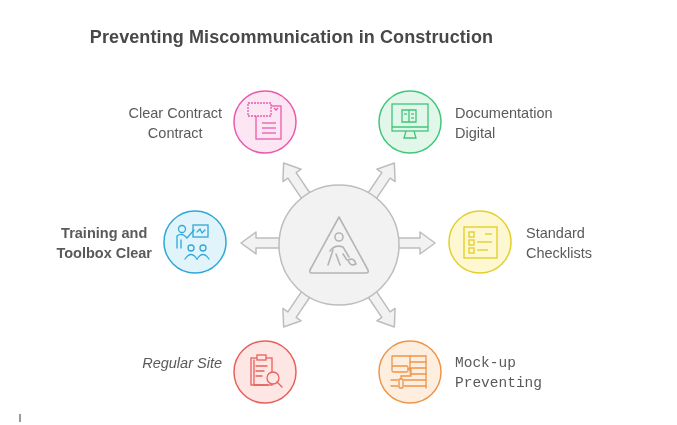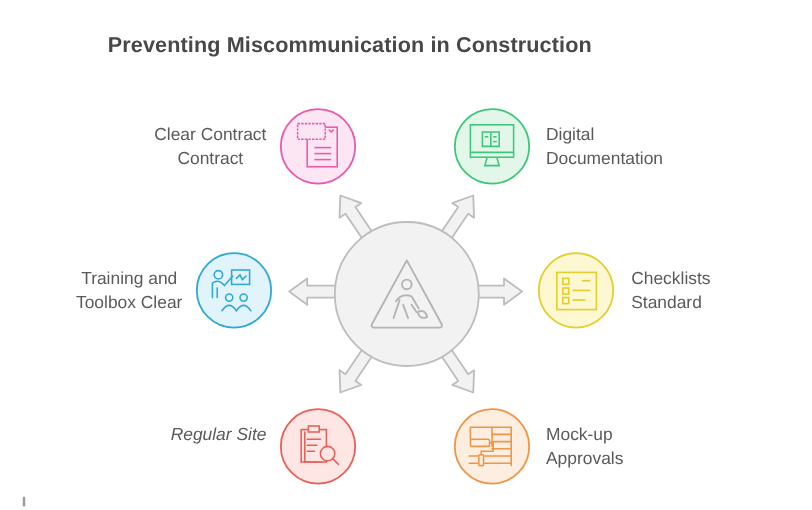--- a/index.html
+++ b/index.html
@@ -139,32 +139,32 @@
       <rect x="399" y="379" width="4" height="9" rx="1"></rect>
     </g>
   </g>
 </svg>
 
 <div class="label right" style="right:455px; top:103px;">
   <div>Clear Contract</div>
   <div>Contract</div>
 </div>
 <div class="label left" style="left:455px; top:103px;">
+  <div>Documentation</div>
   <div>Digital</div>
-  <div>Documentation</div>
 </div>
-<div class="label right" style="right:525px; top:223px;">
+<div class="label right" style="right:525px; top:223px;font-weight:bold;">
   <div>Training and</div>
   <div>Toolbox Clear</div>
 </div>
 <div class="label left" style="left:526px; top:223px;">
+  <div>Standard</div>
   <div>Checklists</div>
-  <div>Standard</div>
 </div>
 <div class="label right" style="right:455px; top:353px;font-style:italic;">
   <div>Regular Site</div>
 </div>
-<div class="label left" style="left:455px; top:353px;">
+<div class="label left" style="left:455px; top:353px;font-family:Liberation Mono, monospace;">
   <div>Mock-up</div>
-  <div>Approvals</div>
+  <div>Preventing</div>
 </div>
 
 <div class="tick"></div>
 
 </body></html>

